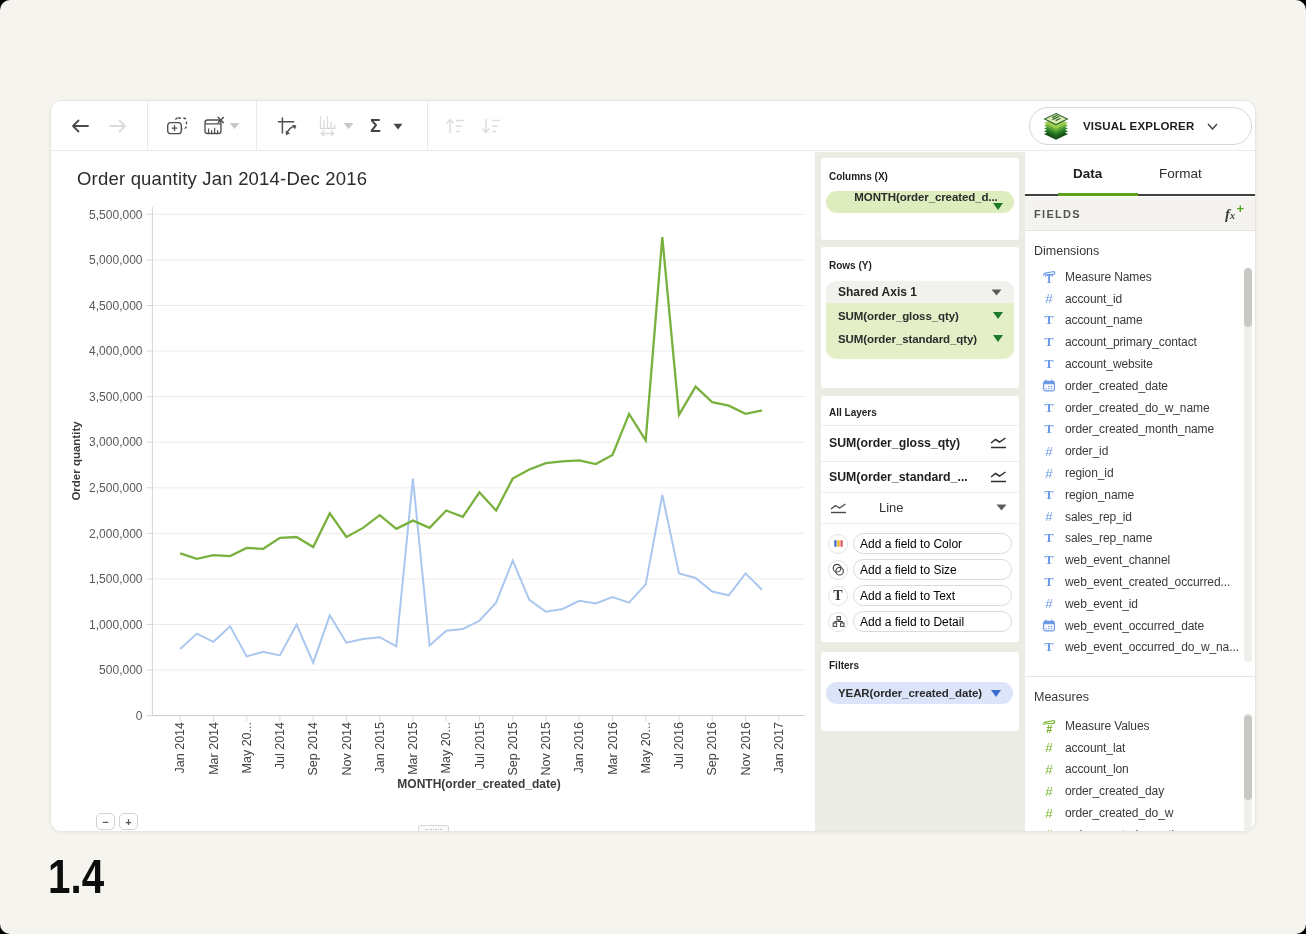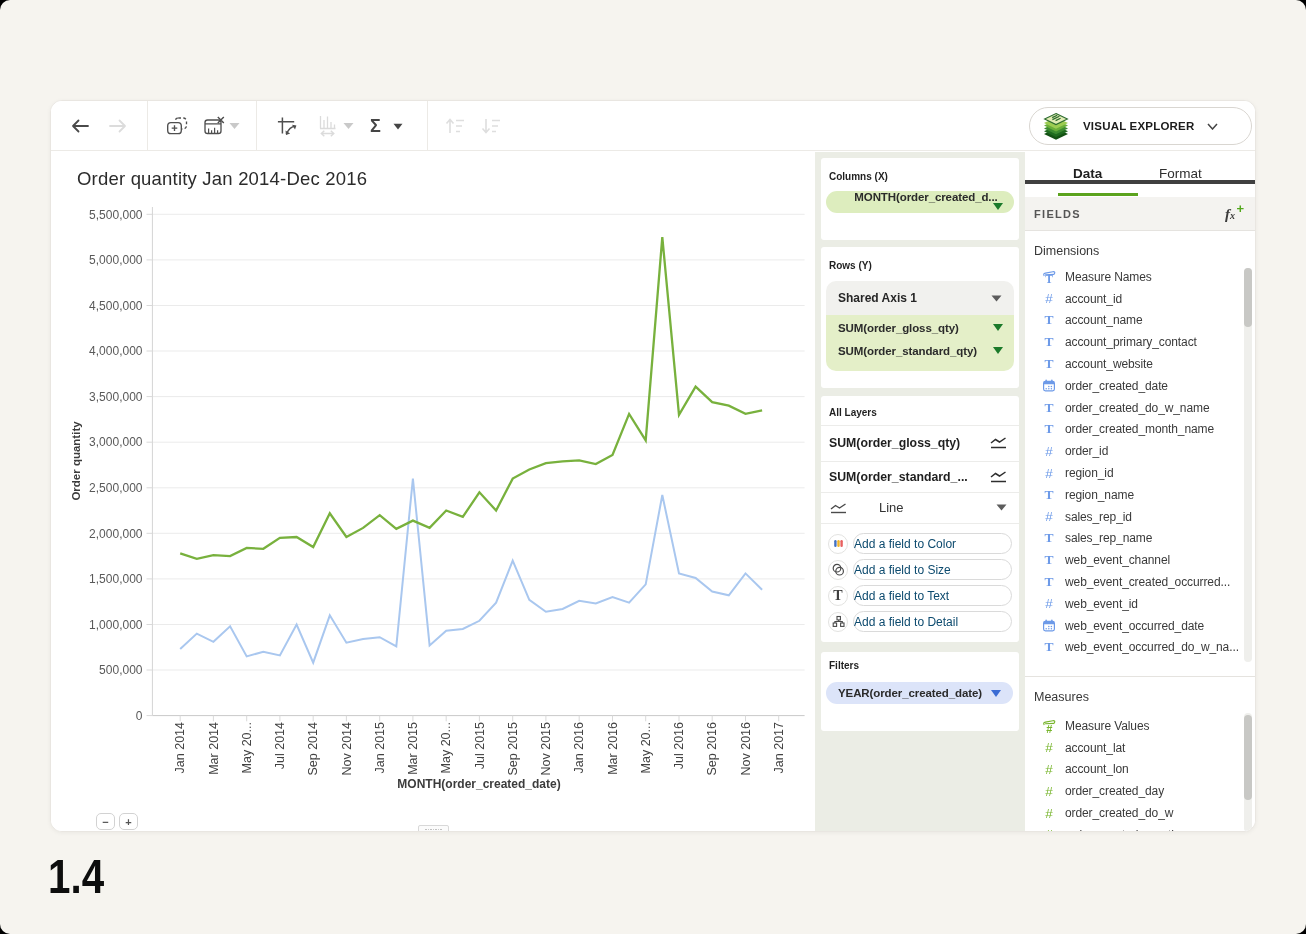--- a/index.html
+++ b/index.html
@@ -21,39 +21,39 @@
 .scrollh { position:absolute; left:367px; top:673px; width:31px; height:9px; border:1px solid #d8d8d8; border-radius:2px; background:#fbfbfb; display:flex; align-items:center; justify-content:center; gap:1px; }
 .scrollh i { width:1.5px; height:1.5px; background:#b9b9b9; border-radius:50%; }
 
 .mid { position:absolute; left:764px; top:51px; width:210px; height:681px; background:#ebede5; }
 .mcard { position:absolute; left:6px; width:198px; background:#fff; border-radius:3px; }
 .mtitle { position:absolute; font-size:10px; font-weight:bold; color:#1f1f1f; left:8px; }
 .gpill { position:absolute; left:5px; height:22px; background:#ddedbe; border-radius:11px; display:flex; align-items:center; width:188px; }
 .gpill span { font-size:11.5px; letter-spacing:-0.1px; font-weight:bold; color:#2b2b2b; margin-left:12px; white-space:nowrap; overflow:hidden; }
 .caret { flex:none; width:0; height:0; border-left:5.5px solid transparent; border-right:5.5px solid transparent; border-top:7px solid #1b7a2a; margin-left:auto; margin-right:11px; }
 .shared { position:absolute; left:5px; top:34px; width:188px; }
-.sh-head { height:34px; background:#f1f1ee; border-radius:10px 10px 0 0; display:flex; align-items:center; }
+.sh-head { height:22px; background:#f1f1ee; border-radius:10px 10px 0 0; display:flex; align-items:center; }
 .sh-head span { font-size:12px; font-weight:bold; color:#262626; margin-left:12px; }
 .sh-body { background:#e4efc8; border-radius:0 0 10px 10px; padding:1px 0 9px 0; }
 .sh-row { height:23px; display:flex; align-items:center; }
 .sh-row span { font-size:11.5px; letter-spacing:-0.1px; font-weight:bold; color:#2b2b2b; margin-left:12px; white-space:nowrap; overflow:hidden; }
 .lrow { position:absolute; left:0; width:198px; display:flex; align-items:center; }
 .lrow .t { font-size:12.3px; font-weight:bold; color:#1f1f1f; margin-left:8px; white-space:nowrap; }
 .lrow .licon { margin-left:auto; margin-right:12px; }
 .hr { position:absolute; left:0; width:198px; height:1px; background:#ececea; }
 .fieldrow { position:absolute; left:0; width:198px; display:flex; align-items:center; }
 .cico { flex:none; width:20px; height:20px; border:1px solid #e3e3e1; border-radius:50%; margin-left:7px; display:flex; align-items:center; justify-content:center; background:#fff; }
 .finput { margin-left:5px; width:159px; height:21px; border:1px solid #dadada; border-radius:11px; display:flex; align-items:center; }
-.finput span { font-size:12px; color:#0c4a6e; margin-left:0; white-space:nowrap; }
+.finput span { font-size:12px; color:#000000; margin-left:6px; white-space:nowrap; }
 .bpill { position:absolute; left:5px; height:22px; width:187px; background:#dce4f9; border-radius:11px; display:flex; align-items:center; }
 .bpill span { font-size:11.5px; letter-spacing:-0.1px; font-weight:bold; color:#2b2b2b; margin-left:12px; white-space:nowrap; overflow:hidden; }
 .bcaret { flex:none; width:0; height:0; border-left:5.5px solid transparent; border-right:5.5px solid transparent; border-top:7px solid #3b6cd4; margin-left:auto; margin-right:12px; }
 
 .rp { position:absolute; left:974px; top:51px; width:232px; height:681px; background:#fff; }
-.tabs { position:absolute; left:0; top:0; width:232px; height:32px; border-bottom:4px solid #404040; }
+.tabs { position:absolute; left:0; top:0; width:232px; height:44px; border-bottom:2px solid #404040; }
 .tab-data { position:absolute; left:48px; top:14px; font-size:13.5px; font-weight:bold; color:#1f1f1f; }
 .tab-format { position:absolute; left:134px; top:14px; font-size:13.5px; color:#2e2e2e; }
 .tab-underline { position:absolute; left:33px; top:41px; width:80px; height:3px; background:#5ba31e; }
 .fieldsbar { position:absolute; left:0; top:45px; width:232px; height:34px; background:#f4f3f0; border-bottom:1px solid #e5e3df; display:flex; align-items:center; }
 .fieldsbar b { font-size:11px; letter-spacing:1.3px; color:#555; margin-left:9px; }
 .dimhdr { position:absolute; left:9px; font-size:12.5px; color:#383838; }
 .frow { height:21.8px; display:flex; align-items:center; }
 .fico { width:14px; text-align:center; margin-left:17px; flex:none; }
 span.fico { font-size:13.5px; }
 .fico.b { color:#6d9ae8; }

